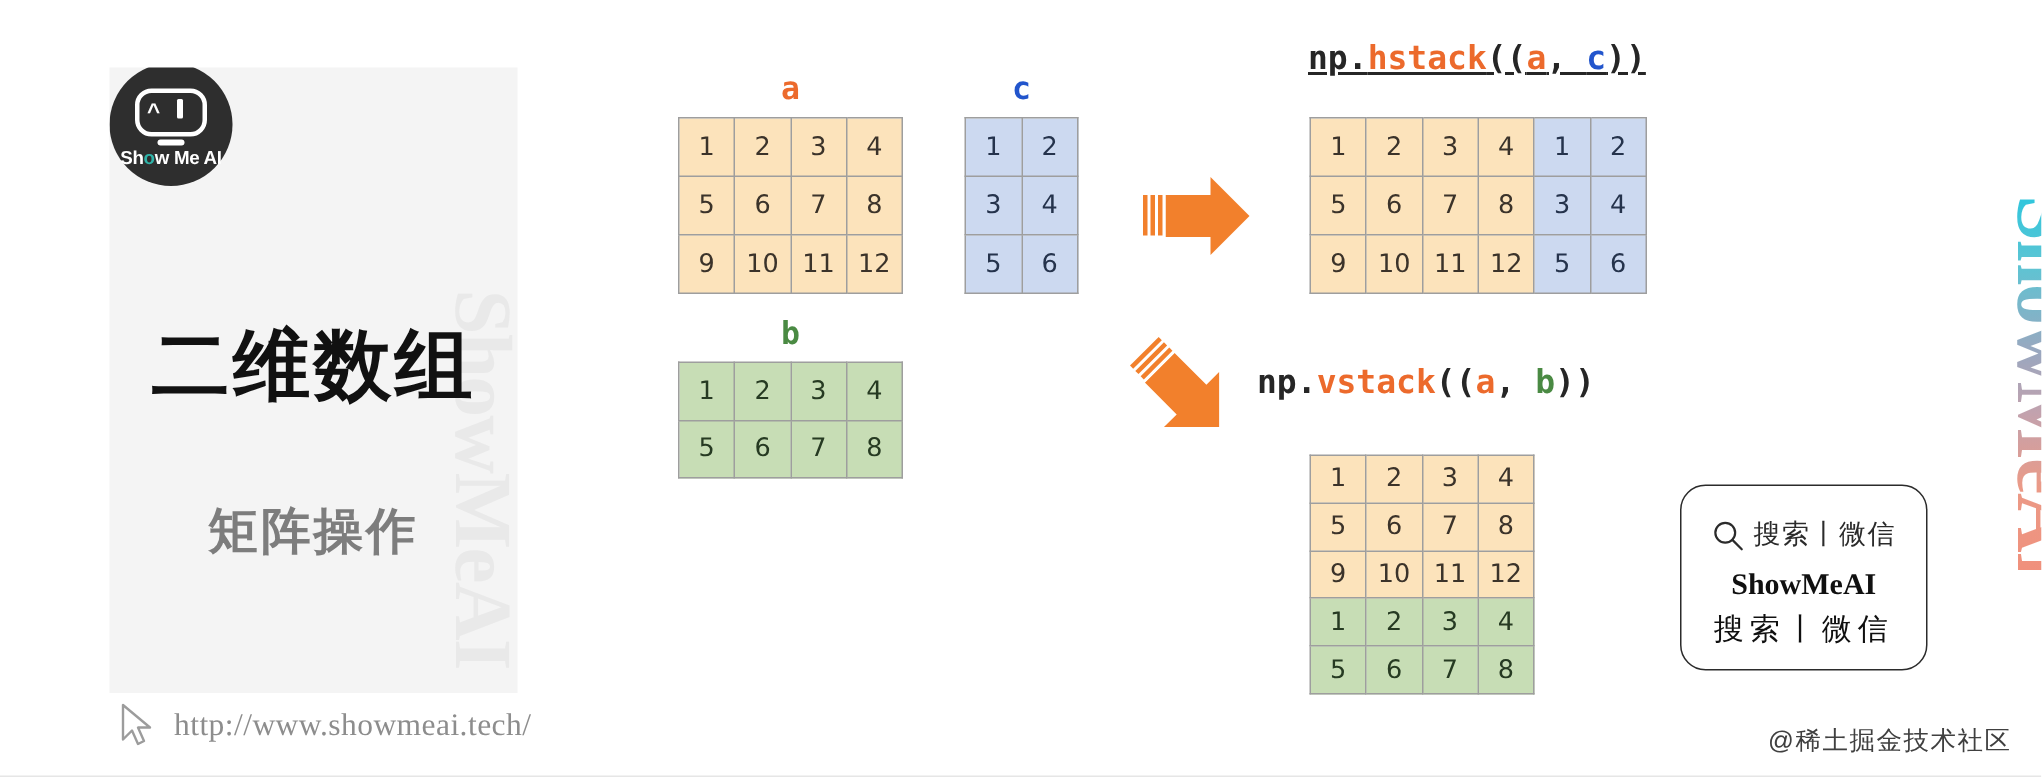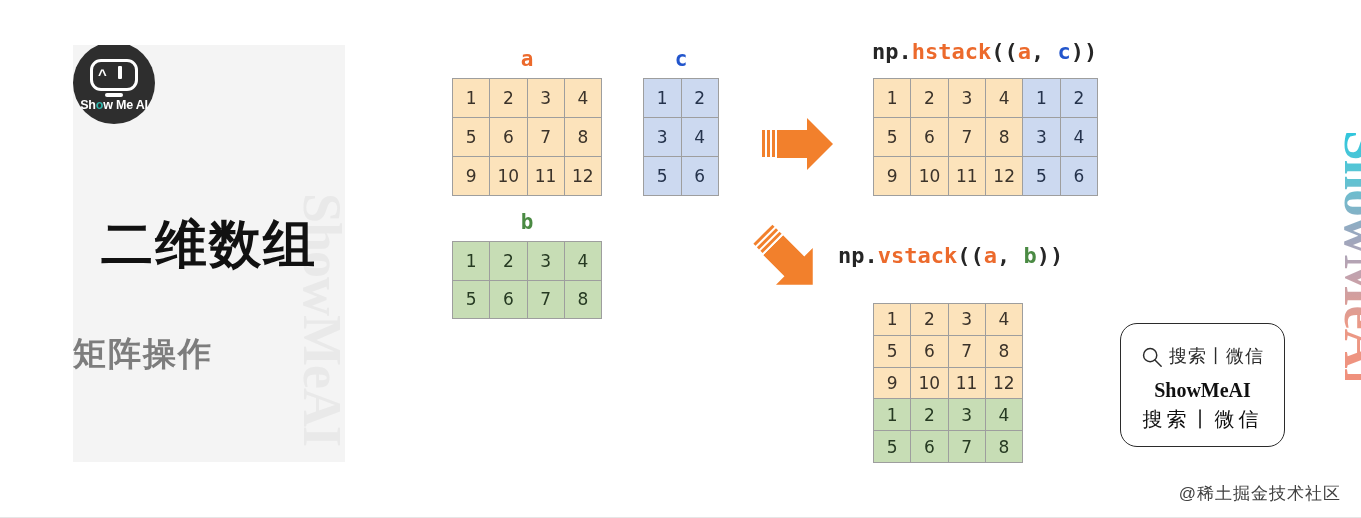--- a/index.html
+++ b/index.html
@@ -124,20 +124,21 @@
     line-height: 52px;
     color: #111111;
     font-weight: bold;
     letter-spacing: 2px;
   }
   #cover-tagline {
     position: absolute;
     left: 0;
     right: 0;
     top: 289px;
+    text-align: center;
     font-size: 33px;
     line-height: 40px;
     color: #7d7d7d;
     font-weight: bold;
     letter-spacing: 2px;
   }
 
   
   .matrix-label {
     position: absolute;
@@ -407,21 +408,21 @@
     <div class="bars">
         <i></i>
         <i></i>
         <i></i>
       </div>
     <svg width="57" height="56" viewBox="0 0 57 56">
       <polygon points="0,14 30,14 30,2 56,28 30,54 30,42 0,42" fill="#f2802c"></polygon>
     </svg>
   </div>
 
-  <div class="expr" style="left:872px; top:40px;"><span class="punc">np.</span><span class="fn">hstack</span><span class="punc">((</span><span class="va">a</span><span class="punc">, </span><span class="vc">c</span><span class="punc">))</span></div>
+  <div class="expr" style="left:872px; top:28px;text-decoration:underline;"><span class="punc">np.</span><span class="fn">hstack</span><span class="punc">((</span><span class="va">a</span><span class="punc">, </span><span class="vc">c</span><span class="punc">))</span></div>
 
   <table class="matrix" id="matrix-hstack" style="left:873px; top:78px; width:225px; height:118px;">
       <tbody>
         <tr>
           <td class="c-orange">1</td>
           <td class="c-orange">2</td>
           <td class="c-orange">3</td>
           <td class="c-orange">4</td>
           <td class="c-blue">1</td>
           <td class="c-blue">2</td>
@@ -491,17 +492,23 @@
       <svg class="mag" viewBox="0 0 24 24">
         <circle cx="10" cy="10" r="7.2" fill="none" stroke="#2b2b2b" stroke-width="1.6"></circle>
         <line x1="15.2" y1="15.2" x2="22" y2="22" stroke="#2b2b2b" stroke-width="1.6" stroke-linecap="round"></line>
       </svg>
       <span class="row1-text">搜索丨微信</span>
     </div>
     <div class="row2">ShowMeAI</div>
     <div class="row3">搜索丨微信</div>
   </div>
 
+  <div id="footer-url">
+    <svg class="cursor-icon" viewBox="0 0 26 30">
+      <path d="M4 2 L4 25 L10 19 L14 28 L18 26 L14 17 L22 17 Z" fill="none" stroke="#9c9c9c" stroke-width="1.6" stroke-linejoin="round"></path>
+    </svg>
+    <span class="url-text">http://www.showmeai.tech/</span>
+  </div>
 
   <div id="footer-credit">@稀土掘金技术社区</div>
   <div id="bottom-rule"></div>
 
 </div>
 
 </body></html>

